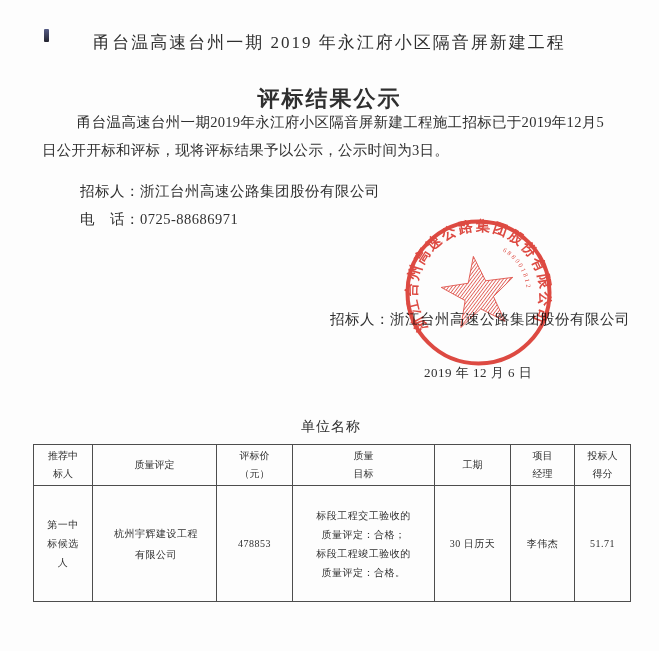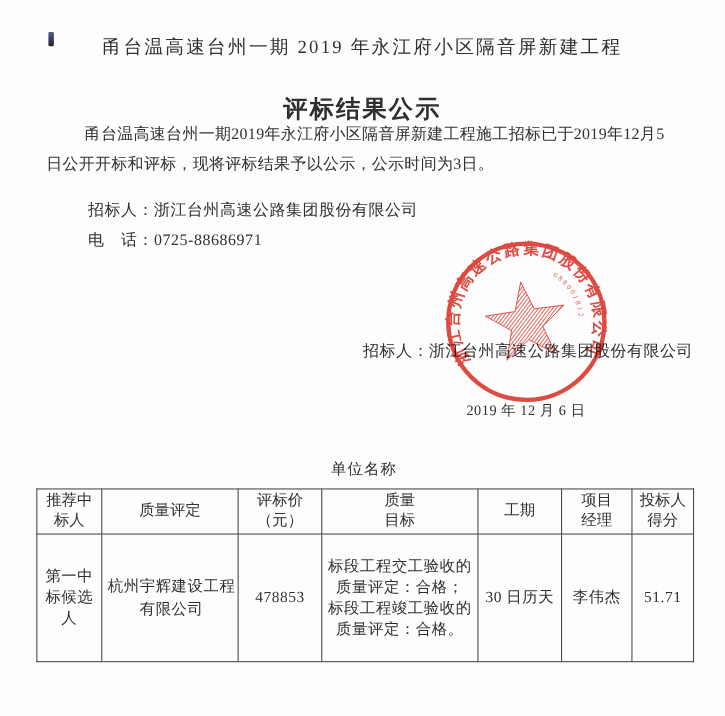--- a/index.html
+++ b/index.html
@@ -34,21 +34,21 @@
   .seal{
     position:absolute;left:402px;top:216px;width:153px;height:153px;
     mix-blend-mode:multiply;opacity:0.9;
   }
   .tcaption{
     position:absolute;top:418px;left:33px;width:596px;text-align:center;
     font-size:14px;letter-spacing:1px;
   }
   .rtable{
     position:absolute;top:444px;left:33px;width:597px;
-    border-collapse:collapse;table-layout:fixed;font-size:14px;
+    border-collapse:collapse;table-layout:fixed;font-size:10px;
   }
   .rtable th,.rtable td{
     border:1px solid #4d4d4d;text-align:center;vertical-align:middle;
     font-weight:normal;padding:2px;white-space:pre-line;
   }
   .rtable thead tr{height:40px;}
   .rtable thead th{line-height:18px;}
   .rtable tbody tr{height:116px;}
   .rtable td{line-height:19px;letter-spacing:0.5px;}
   .cell-company{text-align:right;padding-left:5px !important;line-height:21px !important;}

